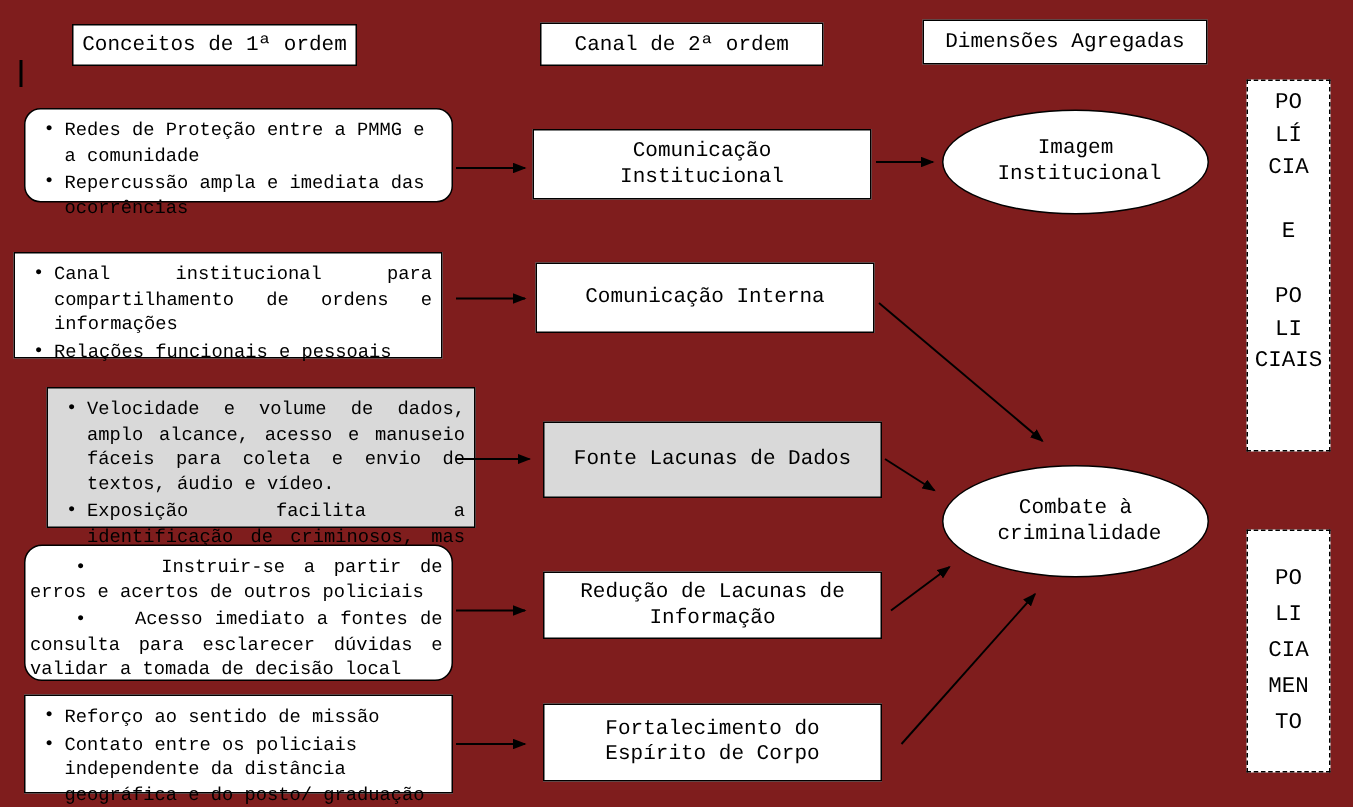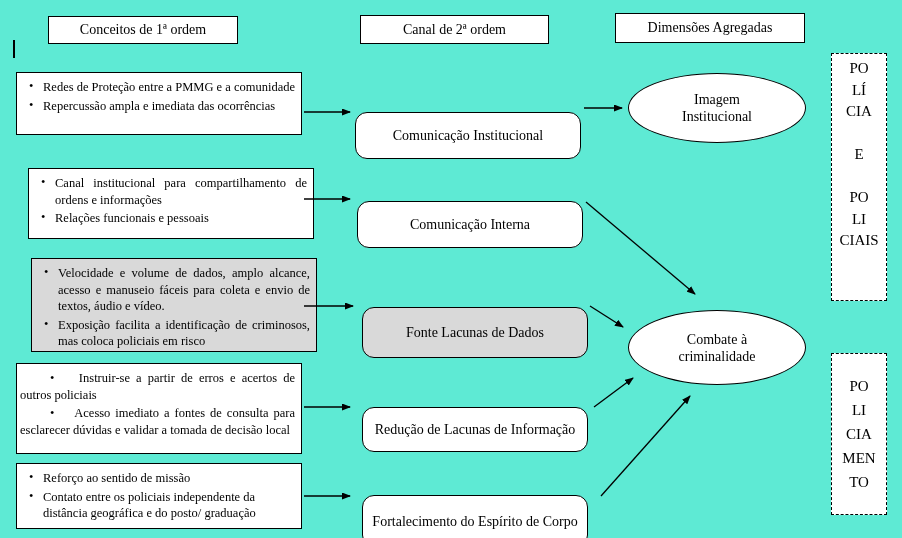--- a/index.html
+++ b/index.html
@@ -1,48 +1,48 @@
 <!DOCTYPE html>
 <html><head>
 <meta charset="utf-8">
 <style>
   html,body { margin:0; padding:0; background:#ffffff; }
   .stage {
     position:relative; width:902px; height:538px; overflow:hidden;
-    background:#5eead4; color:#000;
-    font-family:Liberation Serif, serif;
+    background:#7f1d1d; color:#000;
+    font-family:Liberation Mono, monospace;
   }
   .abs { position:absolute; box-sizing:border-box; }
 
   
   .hdr {
     border:1.5px solid #000; background:#fff;
     display:flex; align-items:center; justify-content:center;
     font-size:14px; text-align:center;
   }
 
   
   .concept {
     border:1.5px solid #000; background:#fff;
     font-size:12.5px; line-height:16.5px;
     padding:6px 6px 3px 0;
   }
   .concept.gray { background:#d9d9d9;margin-left:15px; }
   .bullet { position:relative; padding-left:26px; margin-bottom:2px; }
   .bullet::before { content:"•"; position:absolute; left:12px; top:-1px; }
   .justify .bullet { text-align:justify; }
-  .flush { padding-left:3px; }
+  .flush { padding-left:3px;border-radius:12px; }
   .flush .bullet { padding-left:0; text-indent:30px; text-align:justify; }
   .flush .bullet::before { content:"•\00a0\00a0\00a0\00a0"; position:static; text-indent:0; }
 
   
   .theme {
-    border:1.5px solid #000; border-radius:12px; background:#fff;
+    border:1.5px solid #000; border-radius:0; background:#fff;
     display:flex; align-items:center; justify-content:center;
-    text-align:center; font-size:14px; line-height:17px; padding:4px 8px;margin-top:26px;
+    text-align:center; font-size:14px; line-height:17px; padding:4px 8px;
   }
   .theme.gray { background:#d9d9d9; }
 
   
   .ellipse {
     border:1px solid #000; border-radius:50%; background:#fff;
     display:flex; align-items:center; justify-content:center;
     text-align:center; font-size:14px; line-height:17px;
   }
   .ellipse .etext { max-width:104px; display:inline-block; }
@@ -68,26 +68,26 @@
   <div class="abs hdr" style="left:48px; top:16px; width:190px; height:28px;">
     <span>Conceitos de 1ª ordem</span>
   </div>
   <div class="abs hdr" style="left:360px; top:15px; width:189px; height:29px;">
     <span>Canal de 2ª ordem</span>
   </div>
   <div class="abs hdr" style="left:615px; top:13px; width:190px; height:30px;">
     <span>Dimensões Agregadas</span>
   </div>
 
-  <div class="abs concept" style="left:16px; top:72px; width:286px; height:63px;">
+  <div class="abs concept" style="left:16px; top:72px; width:286px; height:63px;border-radius:11px;">
     <div class="bullet">Redes de Proteção entre a PMMG e a comunidade</div>
     <div class="bullet">Repercussão ampla e imediata das ocorrências</div>
   </div>
 
-  <div class="abs concept justify" style="left:28px; top:168px; width:286px; height:71px;">
+  <div class="abs concept justify" style="left:9px; top:168px; width:286px; height:71px;">
     <div class="bullet">Canal institucional para compartilhamento de ordens e informações</div>
     <div class="bullet">Relações funcionais e pessoais</div>
   </div>
 
   <div class="abs concept justify gray" style="left:16px; top:258px; width:286px; height:94px;">
     <div class="bullet">Velocidade e volume de dados, amplo alcance, acesso e manuseio fáceis para coleta e envio de textos, áudio e vídeo.</div>
     <div class="bullet">Exposição facilita a identificação de criminosos, mas coloca policiais em risco</div>
   </div>
 
   <div class="abs concept flush" style="left:16px; top:363px; width:286px; height:91px;">

